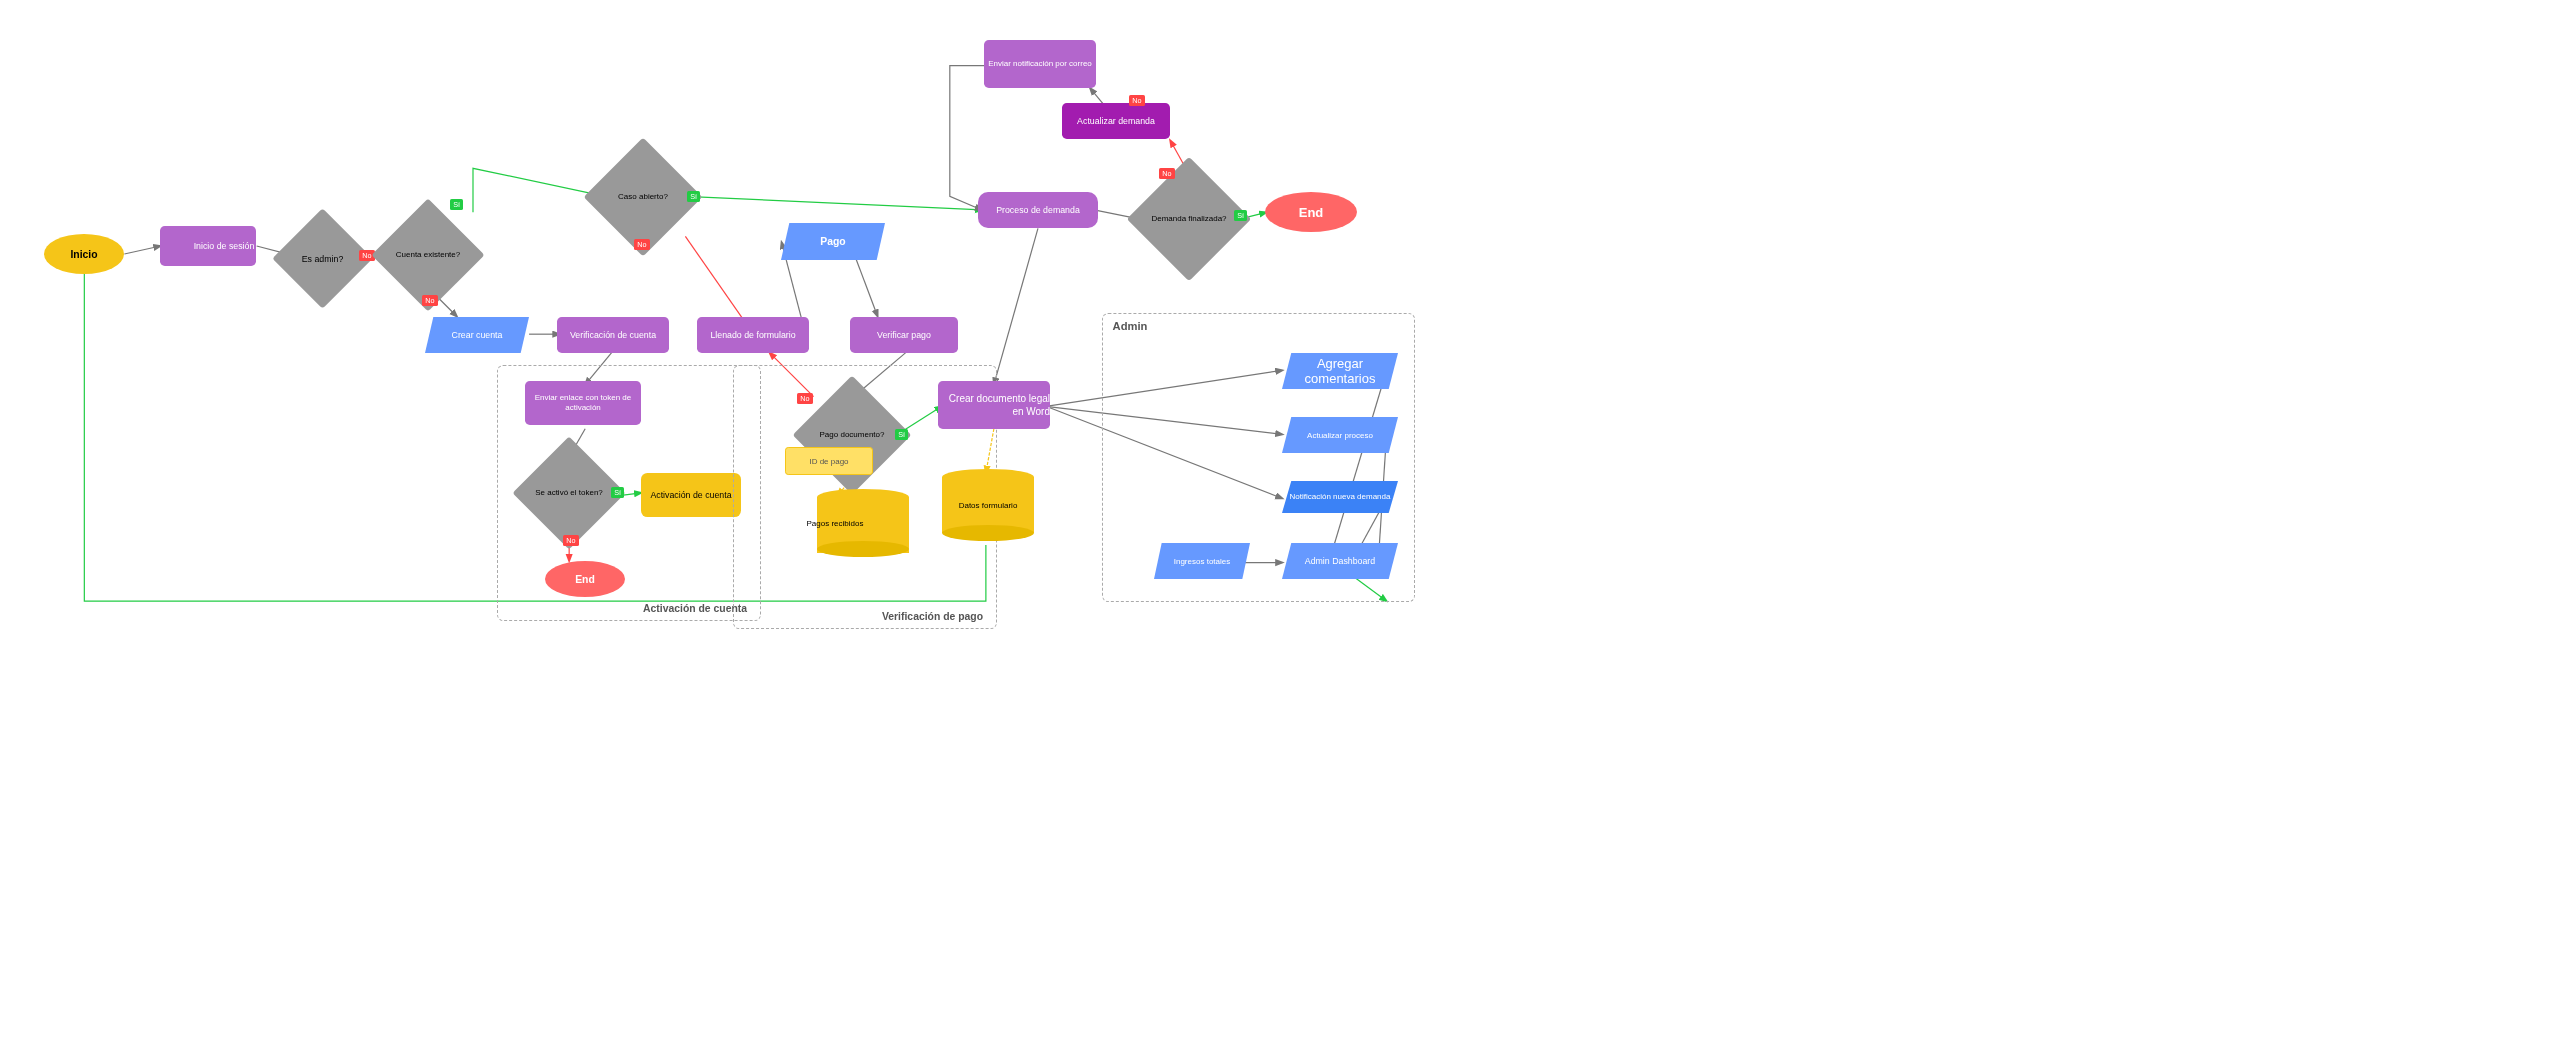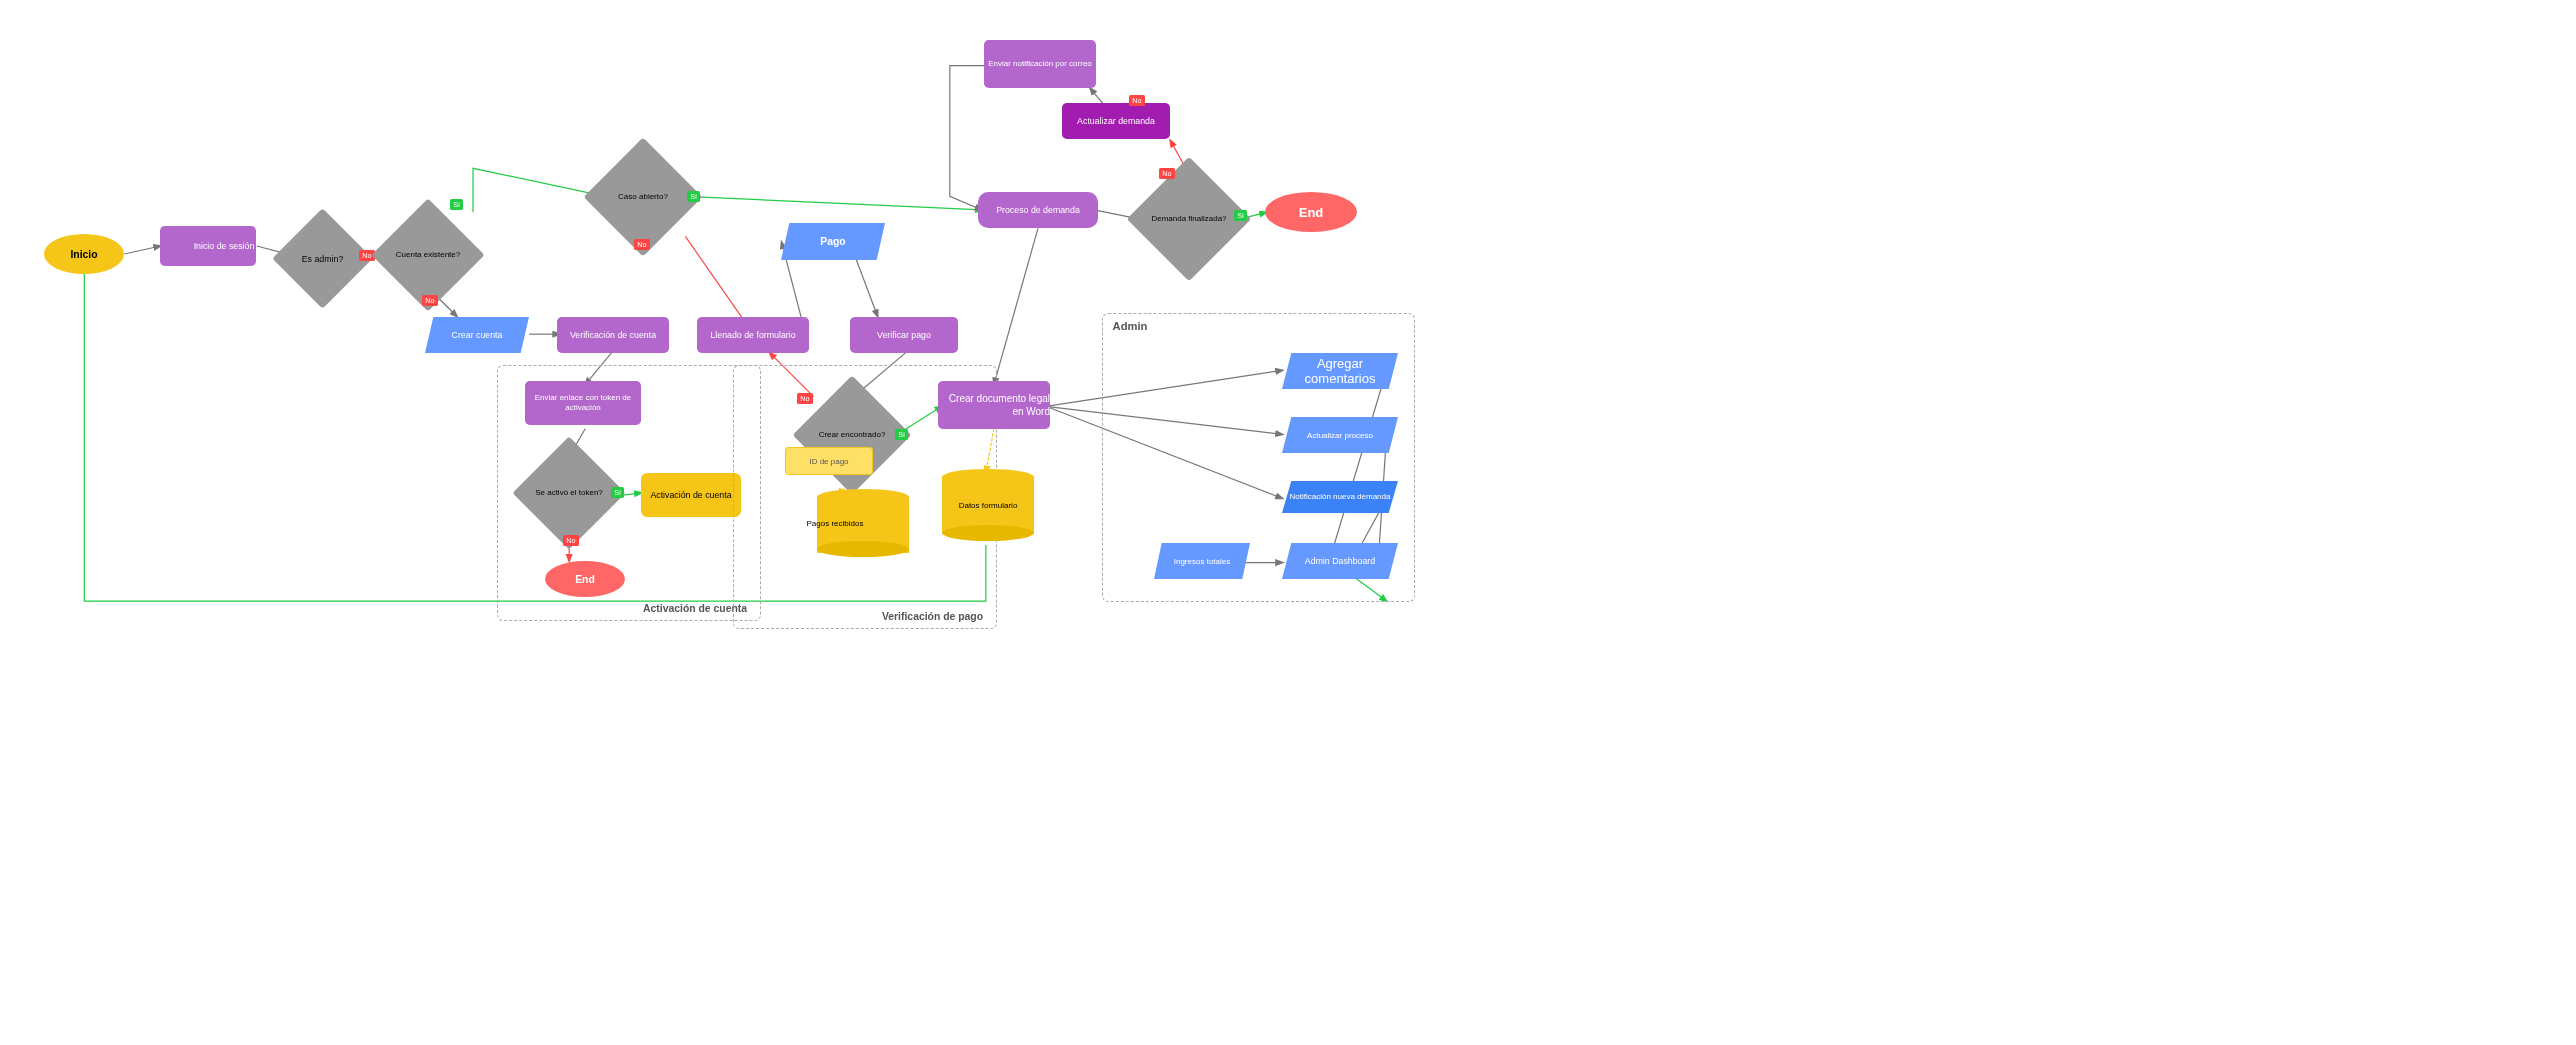--- a/index.html
+++ b/index.html
@@ -229,21 +229,21 @@
     <span>Verificar pago</span>
   </div>
 
   <div class="dashed-box" style="left:733px;top:365px;width:264px;height:264px;">
     <span class="dashed-label">Verificación de pago</span>
   </div>
 
   <div style="position:absolute;left:810px;top:393px;width:84px;height:84px;">
     <div style="width:84px;height:84px;background:#999;transform:rotate(45deg);border-radius:3.2px;"></div>
     <div style="position:absolute;top:0;left:0;width:84px;height:84px;display:flex;align-items:center;justify-content:center;">
-      <span style="font-size:8px;text-align:center;line-height:1.3;">Crear encontrado?</span>
+      <span style="font-size:8px;text-align:center;line-height:1.3;">Pago documento?</span>
     </div>
   </div>
 
   <div style="position:absolute;left:797px;top:393px;background:#ff4444;color:#fff;font-size:7.2px;padding:0.8px 3.2px;border-radius:1.6px;">No</div>
 
   <div style="position:absolute;left:895px;top:429px;background:#22cc44;color:#fff;font-size:7.2px;padding:0.8px 3.2px;border-radius:1.6px;">Sí</div>
 
   <div style="position:absolute;left:785px;top:447px;width:88px;height:28px;background:#ffe066;border:0.8px solid #f5c518;border-radius:3.2px;display:flex;align-items:center;justify-content:center;font-size:8px;color:#555;">
     <span>ID de pago</span>
   </div>

